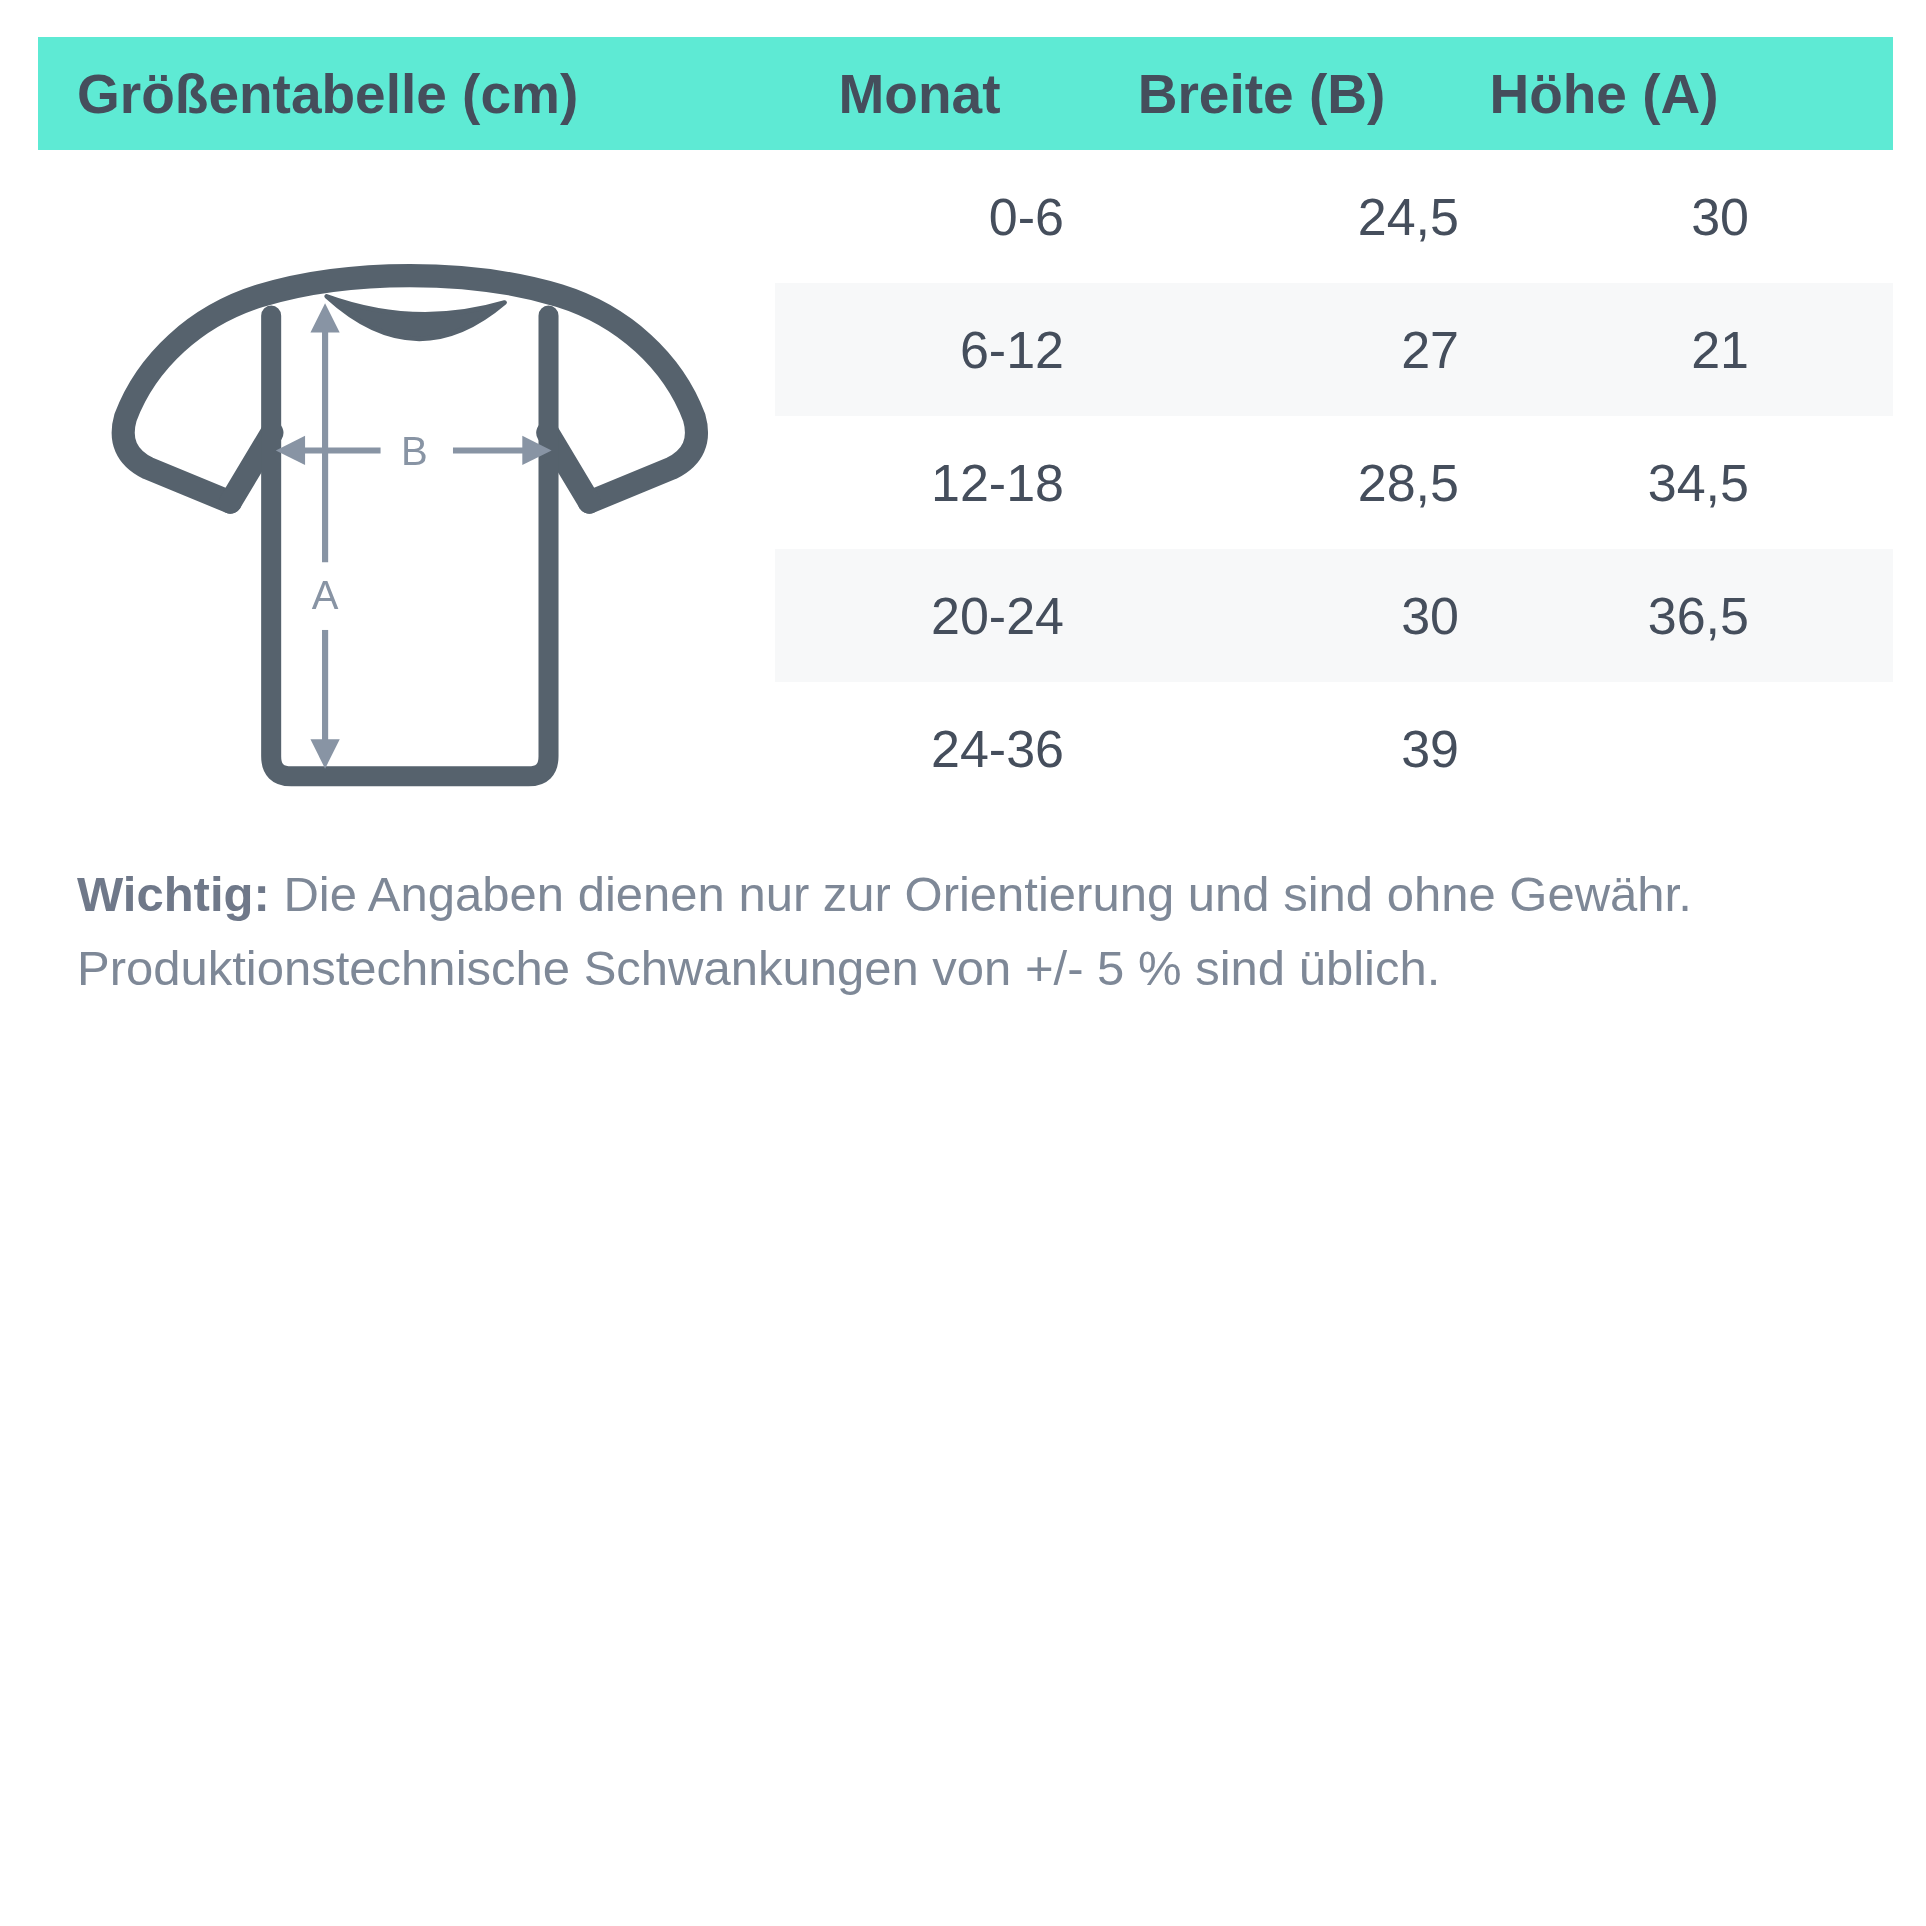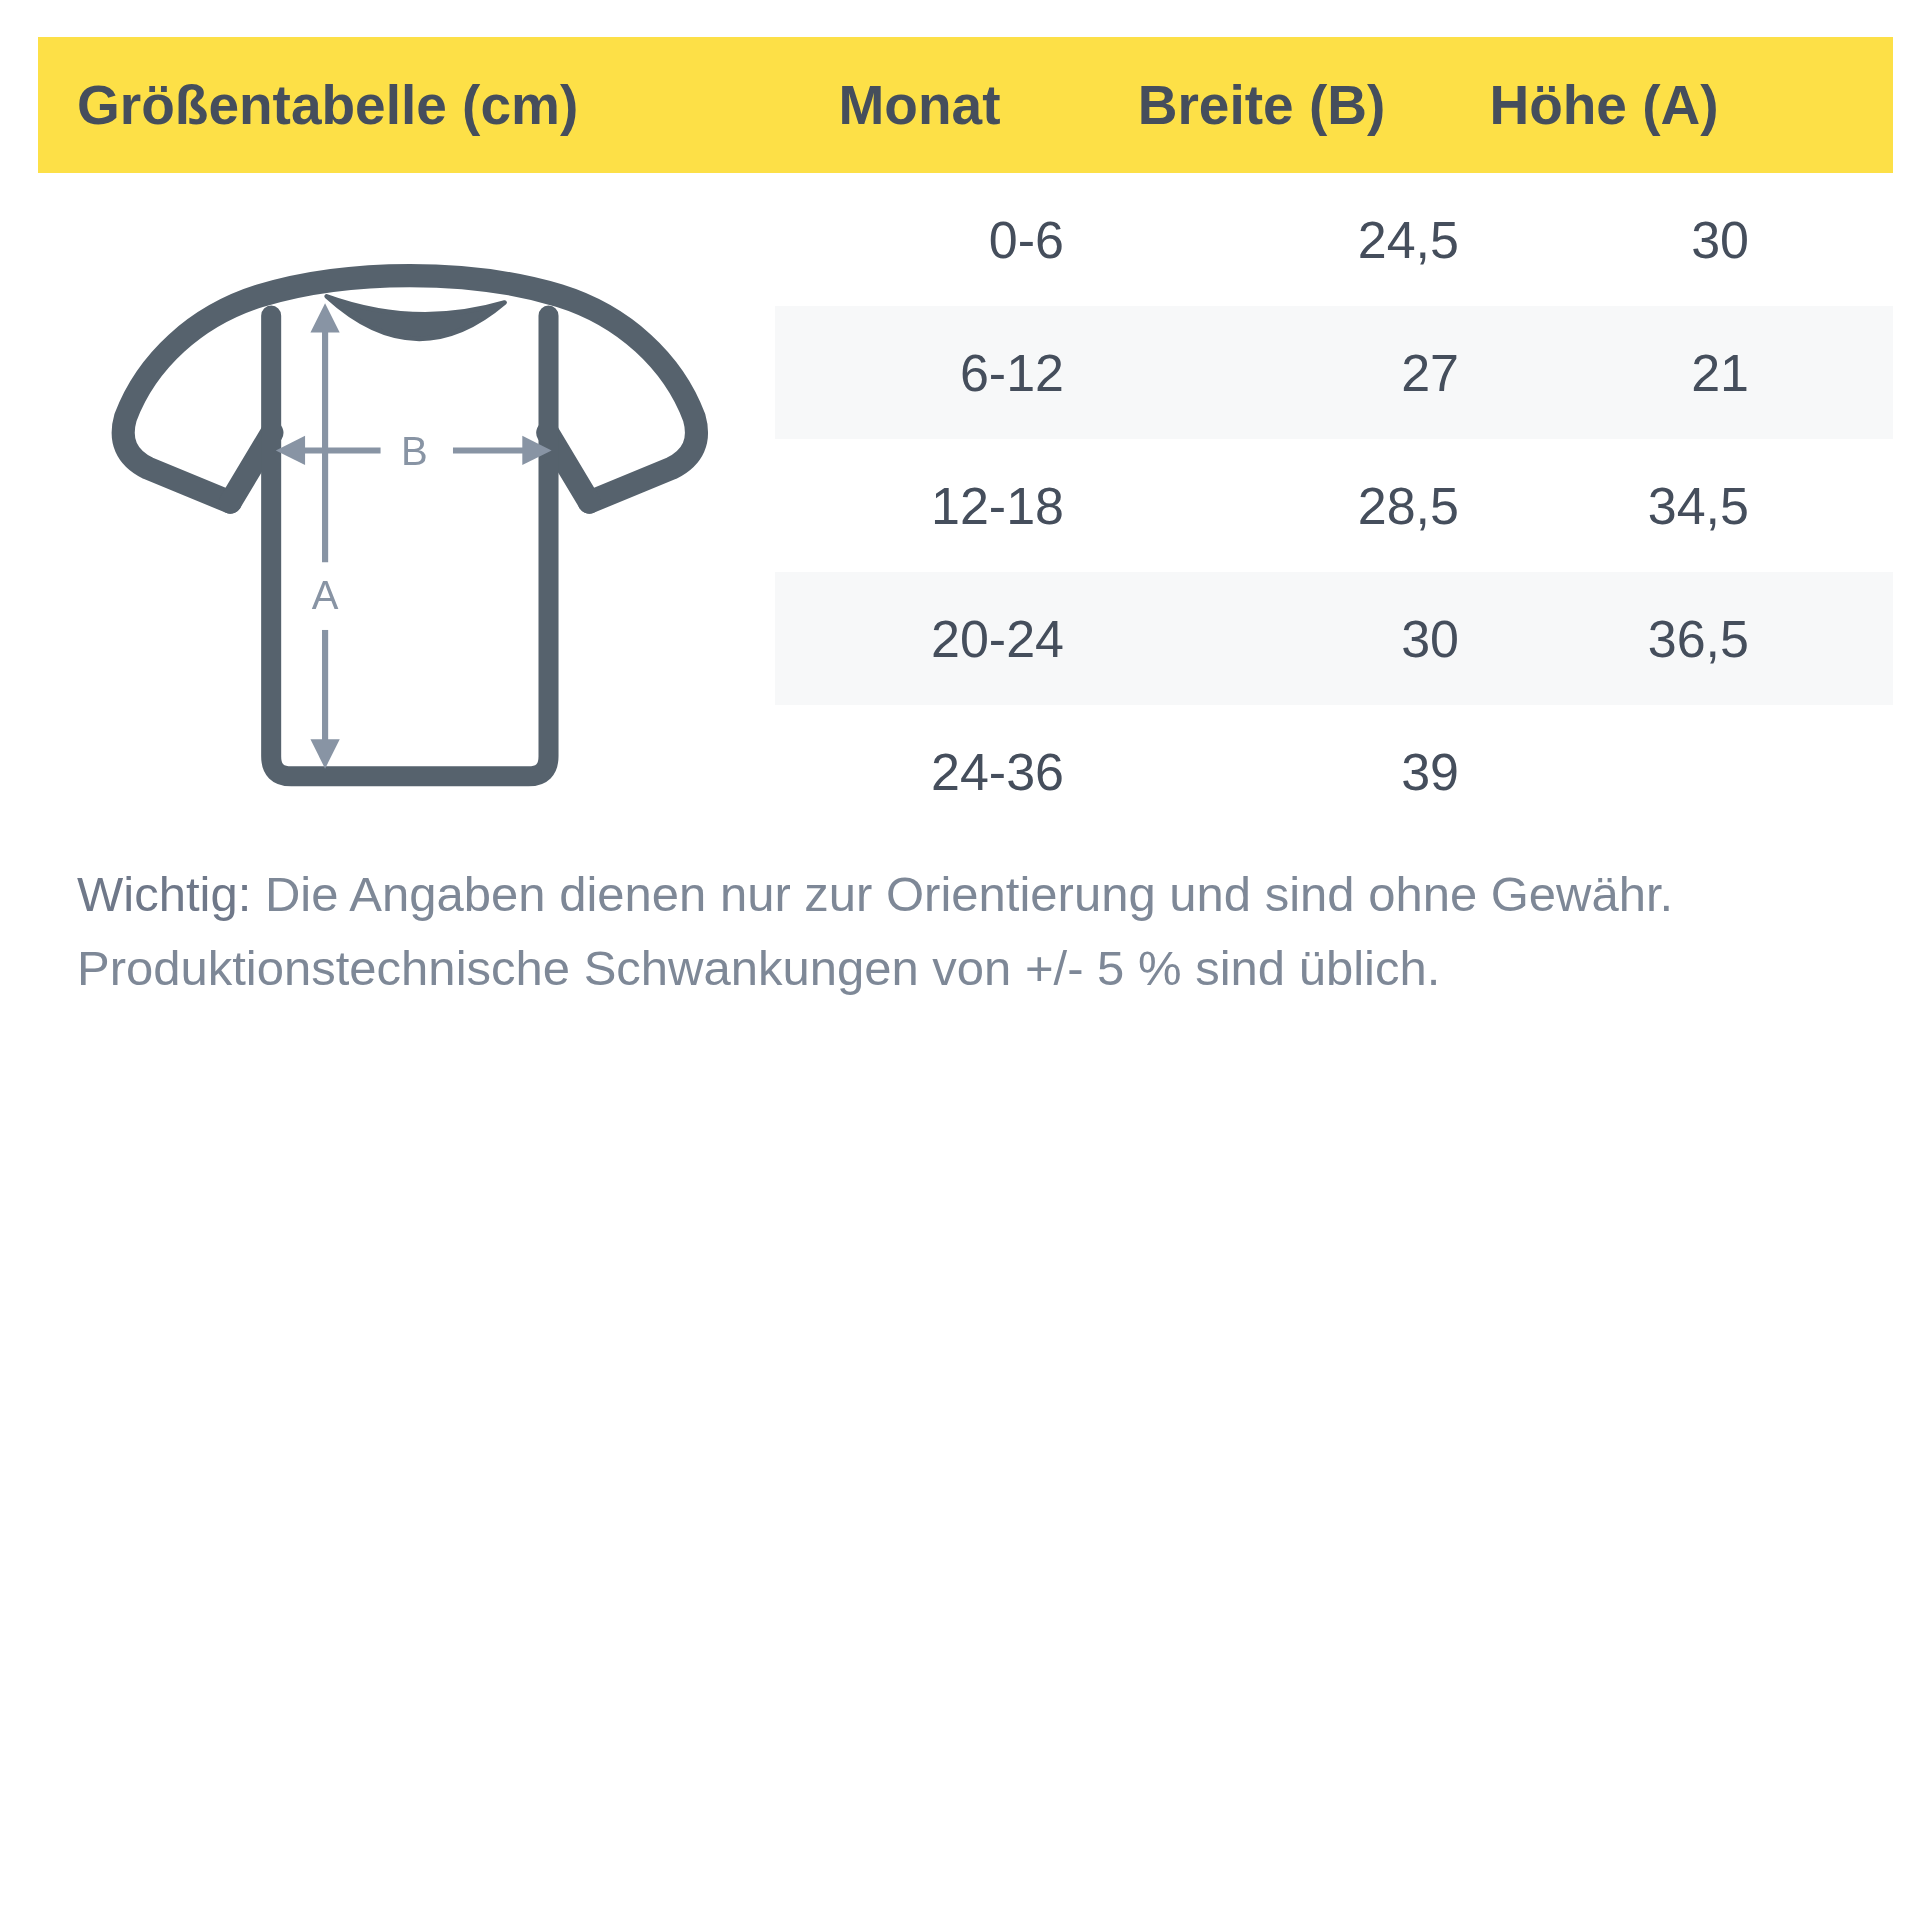--- a/index.html
+++ b/index.html
@@ -9,22 +9,22 @@
     font-family: "Liberation Sans", sans-serif;
     position: relative;
     overflow: hidden;
   }
   .size-table {
     position: absolute;
     left: 38px; top: 37px;
     width: 1855px;
   }
   .thead {
-    height: 136px;
-    background: #fde047;
+    height: 113px;
+    background: #5eead4;
     display: grid;
     grid-template-columns: 737px 289px 395px 290px 145px;
     align-items: center;
   }
   .table-title {
     padding-left: 39px;
     font-size: 55px;
     font-weight: bold;
     color: #454e5c;
     white-space: nowrap;
@@ -65,21 +65,21 @@
   }
   .note {
     position: absolute;
     left: 77px; top: 857px;
     width: 1803px;
     font-size: 49px;
     line-height: 74px;
     color: #7e8897;
   }
   .note strong {
-    font-weight: normal;
+    font-weight: bold;
     color: #6f7889;
   }
 </style>
 </head>
 <body>
 
 <div class="size-table">
 
   <div class="thead">
     <div class="table-title">Größentabelle (cm)</div>

